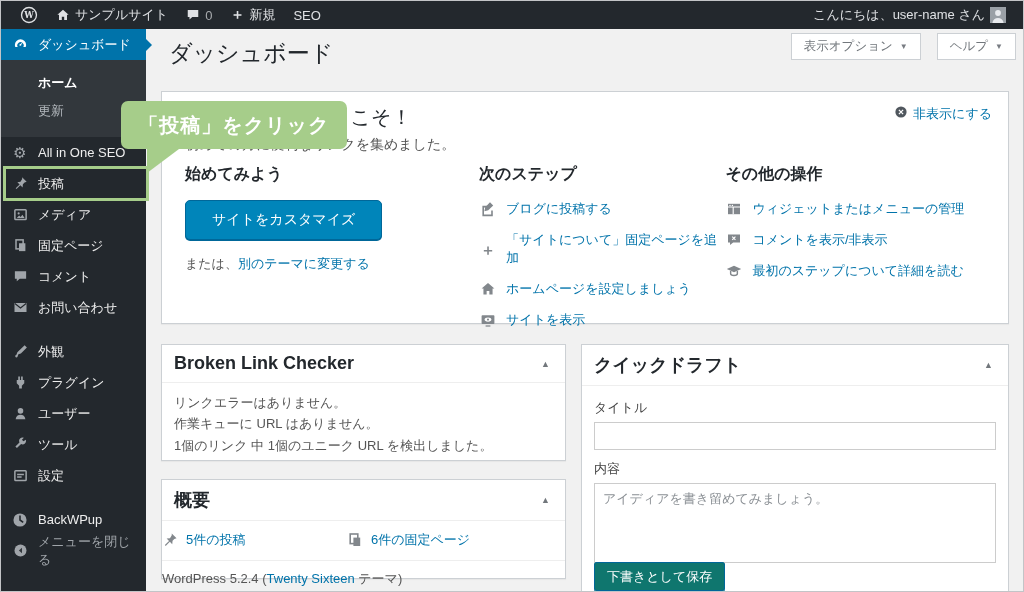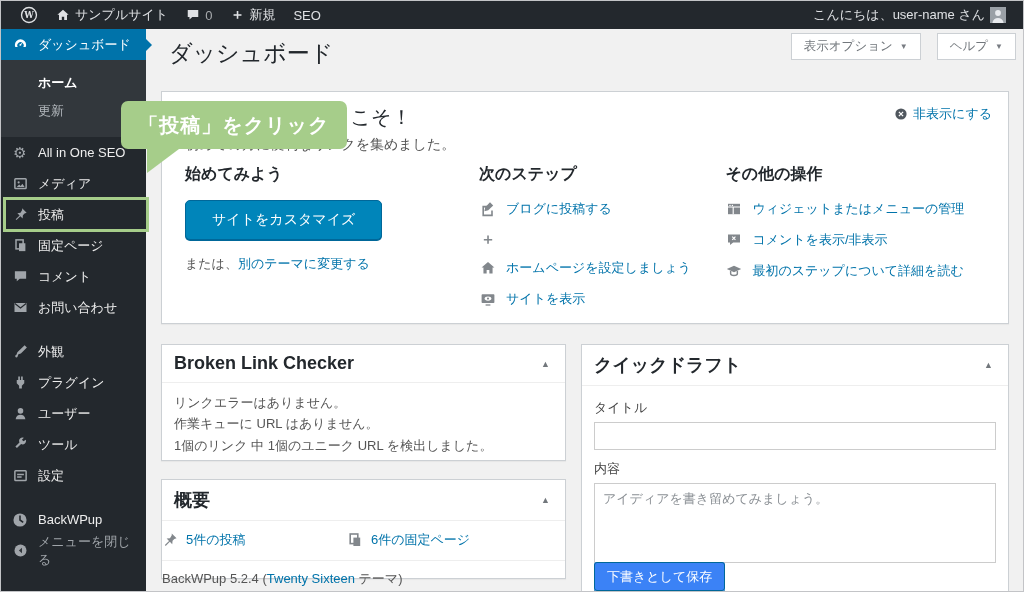--- a/index.html
+++ b/index.html
@@ -40,21 +40,21 @@
   #screen-btns { position:absolute; right:7px; top:4px; display:flex; gap:16px; }
   .so-btn { background:#fff; border:1px solid #ccd0d4; color:#72777c; font-size:12.5px;
     padding:4px 12px; display:flex; align-items:center; gap:7px; cursor:pointer; }
   .caret { font-size:8px; color:#787c82; }
 
   
   #welcome { position:absolute; left:15px; top:62px; width:848px; height:233px; background:#fff;
     border:1px solid #ccd0d4; box-shadow:0 1px 1px rgba(0,0,0,.04); }
   #welcome-title { position:absolute; left:23px; top:12px; font-size:20px; font-weight:400; color:#23282d; }
   #welcome-sub { position:absolute; left:23px; top:44px; font-size:14px; color:#555; }
-  #welcome-dismiss { position:absolute; right:16px; top:13px; display:flex; align-items:center; gap:5px;
+  #welcome-dismiss { position:absolute; right:16px; top:13px; display:flex; align-items:flex-start; gap:5px;
     color:#0073aa; font-size:13px; cursor:pointer; }
   #welcome-cols { position:absolute; left:23px; top:72px; right:10px; display:flex; }
   .wcol h3 { font-size:16px; font-weight:600; color:#23282d; margin-bottom:15px; }
   .wcol1 { width:302px; }
   .wcol2 { width:253px; }
   .wcol3 { width:280px; }
   .btn-primary { display:inline-block; background:#0085ba; border:1px solid #006799; color:#fff;
     font-size:14px; padding:10px 26px; border-radius:5px; cursor:pointer; box-shadow:0 1px 0 #006799;text-align:right; }
   .or-line { margin-top:15px; font-size:13px; color:#555; }
   a.link { color:#0073aa; text-decoration:none; cursor:pointer; }
@@ -77,21 +77,21 @@
   .glance-item:first-child { width:185px; }
   .glance-item .wic { color:#82878c; display:flex; }
   .glance-version { margin-top:11px; padding-top:9px; border-top:1px solid #eee; font-size:13px; color:#555; }
   #box-qd { left:435px; top:315px; width:428px; height:269px; }
   #box-qd .pb-body { padding:10px 12px; }
   .qd-label { font-size:13px; color:#444; margin:3px 0 5px; }
   .qd-input { width:100%; height:28px; border:1px solid #ccc; background:#fff; padding:0 8px; font-size:13px; }
   .qd-textarea { width:100%; height:80px; border:1px solid #ccc; background:#fff; padding:6px 8px;
     font-size:13px; resize:none; font-family:inherit; color:#444; }
   .qd-textarea::placeholder, .qd-input::placeholder { color:#8a8f94; opacity:1; }
-  .btn-save { margin-top:11px; background:#3b82f6; border:1px solid #006799; color:#fff; font-size:13px;
+  .btn-save { margin-top:11px; background:#0f766e; border:1px solid #006799; color:#fff; font-size:13px;
     padding:6px 12px; border-radius:3px; cursor:pointer; box-shadow:0 1px 0 #006799; }
 
   
   #callout { position:absolute; left:120px; top:100px; width:226px; height:48px; background:#a6cd8a;
     border-radius:7px; color:#fff; font-size:20px; font-weight:bold; display:flex; align-items:center;
     justify-content:center; z-index:9; letter-spacing:1px; }
   #callout-tail { position:absolute; left:26px; top:100%; margin-top:-3px; width:0; height:0;
     border-top:27px solid #a6cd8a; border-right:36px solid transparent; }
 </style>
 </head>
@@ -155,37 +155,37 @@
       <span>ダッシュボード</span>
     </div>
     <div id="submenu">
       <div class="smi smi-current">ホーム</div>
       <div class="smi">更新</div>
     </div>
     <div class="mi">
       <span class="micon gear-glyph">⚙</span>
       <span>All in One SEO</span>
     </div>
+    <div class="mi mi-highlight">
+      <span class="micon">
+        <svg class="ic" width="15" height="15" viewBox="0 0 20 20">
+            <path d="M12.2 1.8l6 6-2.8 1-2.2 2.2-.4 4.2-3-3-5.2 5.2-1-1 5.2-5.2-3-3 4.2-.4L12.2 4z" fill="currentColor"></path>
+          </svg>
+      </span>
+      <span>投稿</span>
+    </div>
     <div class="mi">
       <span class="micon">
         <svg class="ic" width="15" height="15" viewBox="0 0 20 20">
             <rect x="2.5" y="3.5" width="15" height="13" rx="1" fill="none" stroke="currentColor" stroke-width="2"></rect>
             <circle cx="7.5" cy="8.5" r="1.4" fill="currentColor"></circle>
             <path d="M5 14.5l3.2-3.2 2.1 2.1 2.2-3 3 4.1z" fill="currentColor"></path>
           </svg>
       </span>
       <span>メディア</span>
-    </div>
-    <div class="mi mi-highlight">
-      <span class="micon">
-        <svg class="ic" width="15" height="15" viewBox="0 0 20 20">
-            <path d="M12.2 1.8l6 6-2.8 1-2.2 2.2-.4 4.2-3-3-5.2 5.2-1-1 5.2-5.2-3-3 4.2-.4L12.2 4z" fill="currentColor"></path>
-          </svg>
-      </span>
-      <span>投稿</span>
     </div>
     <div class="mi">
       <span class="micon">
         <svg class="ic" width="15" height="15" viewBox="0 0 20 20">
             <rect x="4" y="2.5" width="9.5" height="12" fill="none" stroke="currentColor" stroke-width="2"></rect>
             <rect x="8" y="7" width="8.5" height="10.5" fill="currentColor"></rect>
           </svg>
       </span>
       <span>固定ページ</span>
     </div>
@@ -312,20 +312,21 @@
             <span class="wic">
               <svg class="ic" width="16" height="16" viewBox="0 0 20 20">
                   <path d="M3 6h8v2H5v9h9v-5h2v7H3z" fill="currentColor"></path>
                   <path d="M12.5 1.5l4 4-6.2 6.2-4.8 1 1-4.8z" fill="currentColor"></path>
                 </svg>
             </span>
             <a class="link">ブログに投稿する</a>
           </div>
           <div class="witem">
             <span class="wic plus-glyph">＋</span>
+            <a class="link">「サイトについて」固定ページを追加</a>
           </div>
           <div class="witem">
             <span class="wic">
               <svg class="ic" width="16" height="16" viewBox="0 0 20 20">
                   <path d="M10 2.5l8 7h-2.3V17h-4v-4.5H8.3V17h-4V9.5H2z" fill="currentColor"></path>
                 </svg>
             </span>
             <a class="link">ホームページを設定しましょう</a>
           </div>
           <div class="witem">
@@ -407,21 +408,21 @@
             <span class="wic">
               <svg class="ic" width="16" height="16" viewBox="0 0 20 20">
                   <rect x="4" y="2.5" width="9.5" height="12" fill="none" stroke="currentColor" stroke-width="2"></rect>
                   <rect x="8" y="7" width="8.5" height="10.5" fill="currentColor"></rect>
                 </svg>
             </span>
             <a class="link">6件の固定ページ</a>
           </div>
         </div>
         <div class="glance-version">
-          <span>BackWPup 5.2.4 (</span><a class="link">Twenty Sixteen</a><span> テーマ)</span>
+          <span>WordPress 5.2.4 (</span><a class="link">Twenty Sixteen</a><span> テーマ)</span>
         </div>
       </div>
     </div>
 
     <div class="postbox" id="box-qd">
       <div class="pb-head">
         <span class="pb-title">クイックドラフト</span>
         <span class="pb-toggle">▲</span>
       </div>
       <div class="pb-body">

